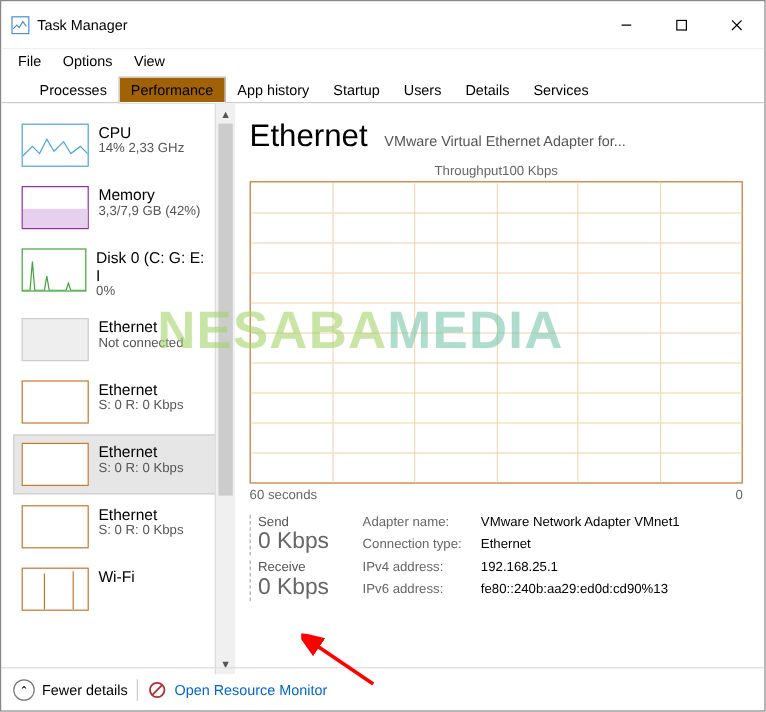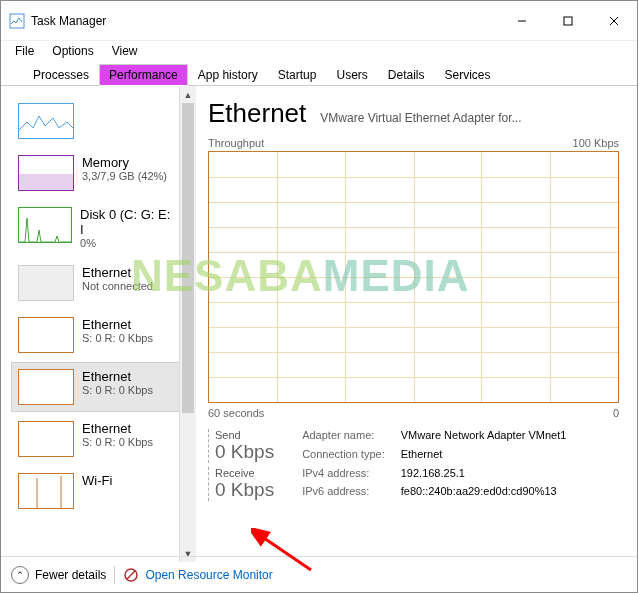--- a/index.html
+++ b/index.html
@@ -6,38 +6,38 @@
   body { margin: 0; background: #fff; width: 638px; height: 593px; position: relative; overflow: hidden; border: 1px solid #888; }
   .titlebar { height: 40px; display: flex; align-items: center; padding-left: 8px; border-bottom: 1px solid #eee; }
   .titlebar .app-icon { width: 16px; height: 16px; margin-right: 6px; }
   .titlebar .title { font-size: 12px; flex: 1; color: #000; }
   .win-controls { display: flex; }
   .win-btn { width: 46px; height: 30px; display: flex; align-items: center; justify-content: center; font-size: 10px; color: #000; }
   .menubar { height: 20px; display: flex; align-items: center; padding: 0 6px; gap: 2px; }
   .menubar .menu-item { font-size: 12px; padding: 1px 8px; color: #000; }
   .tabs { display: flex; border-bottom: 1px solid #ccc; padding: 0 22px; margin-top: 2px; }
   .tab { font-size: 12px; padding: 3px 9px; border: 1px solid transparent; position: relative; top: 1px; color: #000; }
-  .tab.active { border: 1px solid #ccc; border-bottom: 1px solid #fff; background: #d946ef; }
+  .tab.active { border: 1px solid #ccc; border-bottom: 1px solid #fff; background: #a16207; }
   .content { display: flex; height: 476px; }
   .sidebar { width: 195px; overflow: hidden; position: relative; padding: 10px 0 0 10px; }
   .side-list { width: 170px; }
   .side-item { display: flex; align-items: flex-start; padding: 6px; border: 1px solid transparent; margin-bottom: 2px; }
   .side-item.selected { background: #e6e6e6; border: 1px solid #cfcfcf; }
   .thumb { width: 56px; height: 36px; border: 1px solid #aaa; margin-right: 8px; background: #fff; position: relative; overflow: hidden; }
   .side-text .s-title { font-size: 13px; color: #000; }
   .side-text .s-sub { font-size: 11px; color: #555; }
   .scroll-vert { position: absolute; right: 0; top: 0; bottom: 0; width: 17px; background: #f0f0f0; border-left: 1px solid #ddd; }
   .scroll-vert .track { position: absolute; top: 17px; bottom: 17px; left: 0; right: 0; }
   .scroll-vert .thumb-scroll { position: absolute; left: 2px; right: 2px; top: 0; height: 310px; background: #ccc; }
   .scroll-vert .arr { height: 17px; display: flex; align-items: center; justify-content: center; font-size: 9px; color: #555; }
   .main { flex: 1; padding: 12px 18px 0 12px; position: relative; }
   .main-header { display: flex; align-items: baseline; }
   .main-title { font-size: 26px; font-weight: 400; color: #000; margin-right: 14px; }
   .main-sub { font-size: 12px; color: #555; white-space: nowrap; overflow: hidden; text-overflow: ellipsis; flex: 1; }
-  .chart-label-row { display: flex; justify-content: space-between; font-size: 11px; color: #666; margin-top: 8px; }
+  .chart-label-row { display: flex; justify-content: center; font-size: 11px; color: #666; margin-top: 8px; }
   .chart { width: 100%; height: 252px; border: 1px solid #c9772b; margin-top: 2px; position: relative; background: #fff; }
   .chart .gridlines { position: absolute; inset: 0; }
   .chart .gridlines div { position: absolute; background: #f3d9b3; }
   .chart-bottom-row { display: flex; justify-content: space-between; font-size: 11px; color: #666; margin-top: 4px; text-align: right; }
   .stats { display: flex; margin-top: 10px; font-size: 12px; }
   .stats-left { border-left: 1px dashed #aaa; padding-left: 6px; margin-right: 28px; }
   .stats-left .lbl { font-size: 11px; color: #555; }
   .stats-left .val { font-size: 19px; color: #666; }
   .stats-grid { display: grid; grid-template-columns: auto auto; column-gap: 16px; row-gap: 3px; font-size: 11px; }
   .stats-grid .k { color: #666; }
@@ -96,20 +96,24 @@
   <div class="tab">Services</div>
 </div>
 
 <div class="content">
   <div class="sidebar">
     <div class="side-list">
       <div class="side-item">
         <div class="thumb" style="border-color:#4aa3df"><svg width="56" height="36">
               <polyline points="0,26 8,18 14,24 20,12 26,22 34,14 40,24 48,18 56,26" fill="none" stroke="#4aa3df" stroke-width="1"></polyline>
             </svg></div>
+        <div class="side-text">
+            <div class="s-title">CPU</div>
+            <div class="s-sub">14% 2,33 GHz</div>
+          </div>
       </div>
       <div class="side-item">
         <div class="thumb" style="border-color:#8e2ea5">
             <div style="position:absolute;left:0;right:0;bottom:0;height:16px;background:#e6d0ee"></div>
           </div>
         <div class="side-text">
             <div class="s-title">Memory</div>
             <div class="s-sub">3,3/7,9 GB (42%)</div>
           </div>
       </div>

